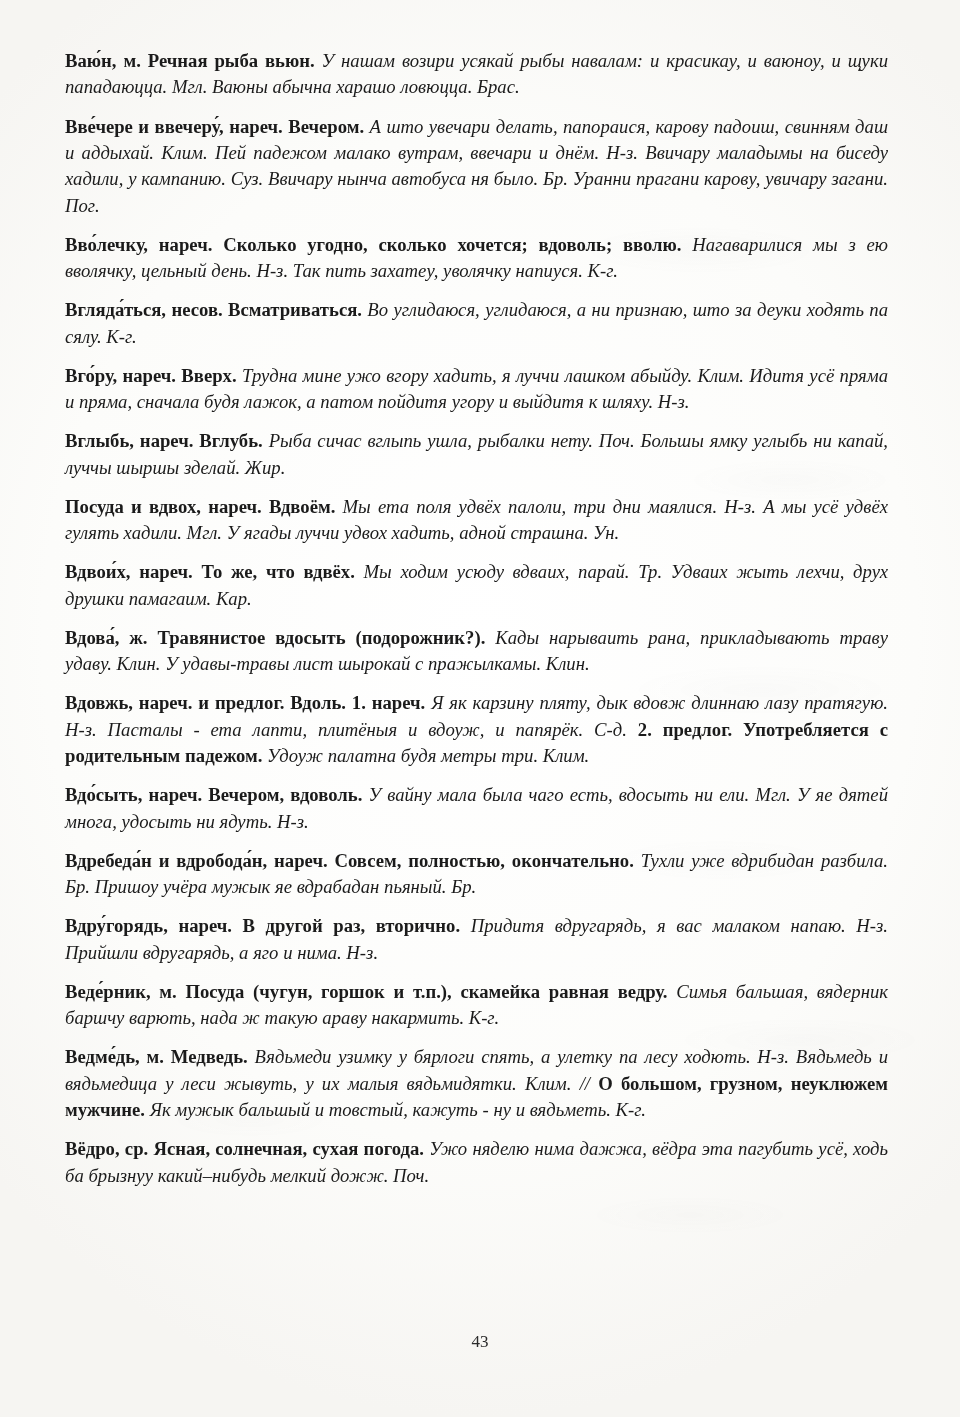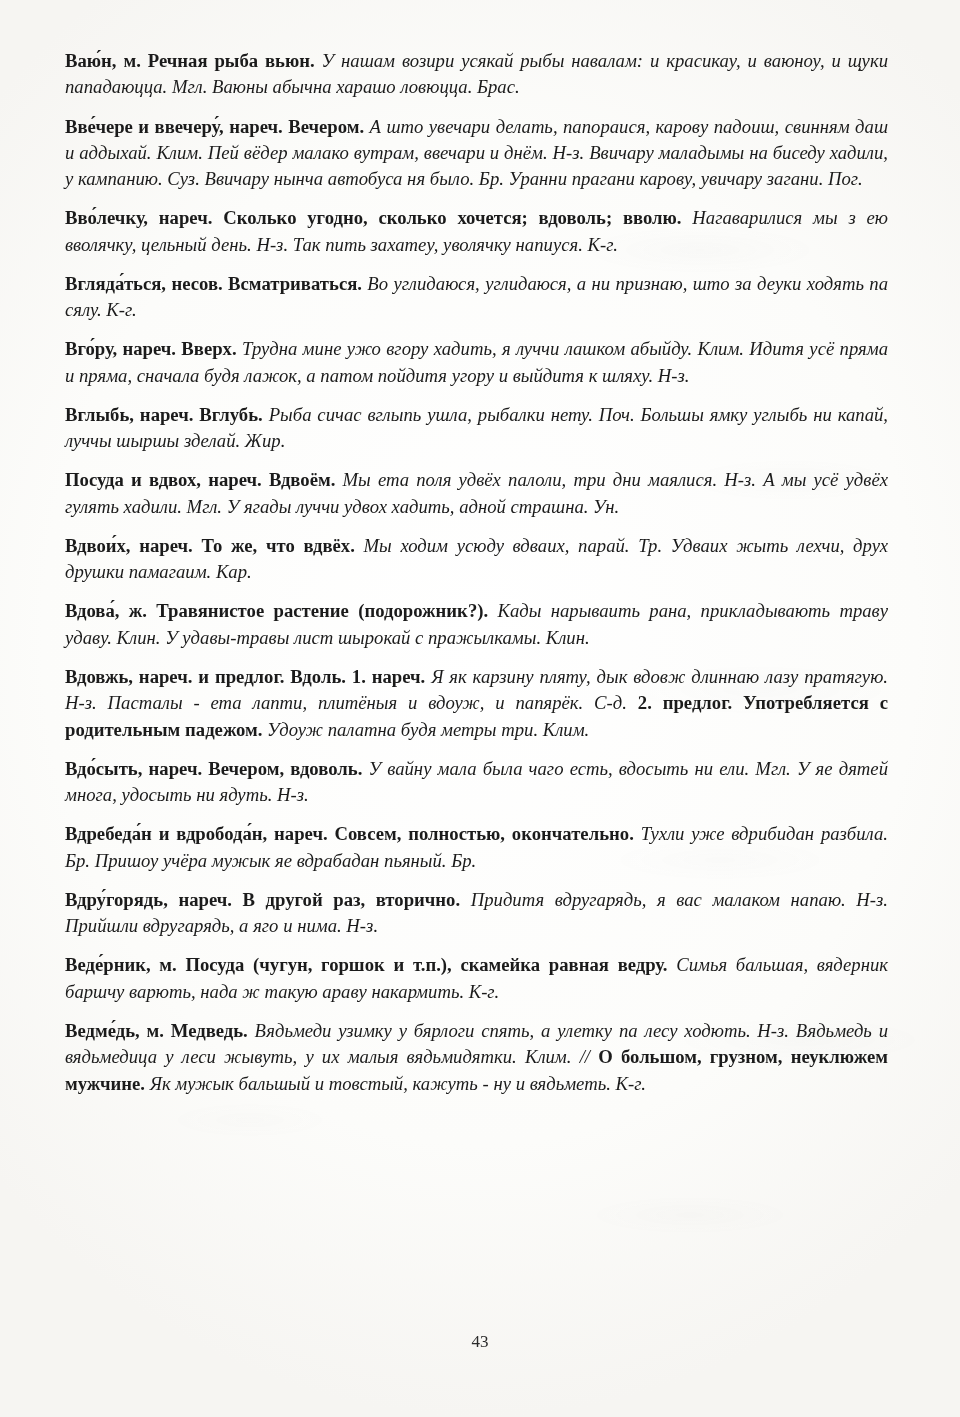--- a/index.html
+++ b/index.html
@@ -85,21 +85,21 @@
 
   <div id="scan-noise"></div>
 
   <div id="text-column">
 
     <p class="entry">
       <span class="hw">Ваю́н, м. Речная рыба вьюн.</span><span class="ex"> У нашам возири усякай рыбы навалам: и красикау, и ваюноу, и щуки пападаюцца. Мгл. Ваюны абычна харашо ловюцца. Брас.</span>
     </p>
 
     <p class="entry">
-      <span class="hw">Вве́чере и ввечеру́, нареч. Вечером.</span><span class="ex"> А што увечари делать, папораися, карову падоиш, свинням даш и аддыхай. Клим. Пей вёдер малако вутрам, ввечари и днём. Н-з. Ввичару маладымы на биседу хадили, у кампанию. Суз. Ввичару нынча автобуса ня было. Бр. Уранни прагани карову, увичару загани. Пог.</span>
+      <span class="hw">Вве́чере и ввечеру́, нареч. Вечером.</span><span class="ex"> А што увечари делать, папораися, карову падоиш, свинням даш и аддыхай. Клим. Пей падежом малако вутрам, ввечари и днём. Н-з. Ввичару маладымы на биседу хадили, у кампанию. Суз. Ввичару нынча автобуса ня было. Бр. Уранни прагани карову, увичару загани. Пог.</span>
     </p>
 
     <p class="entry">
       <span class="hw">Вво́лечку, нареч. Сколько угодно, сколько хочется; вдоволь; вволю.</span><span class="ex"> Нагаварилися мы з ею вволячку, цельный день. Н-з.  Так пить захатеу, уволячку напиуся. К-г.</span>
     </p>
 
     <p class="entry">
       <span class="hw">Вгляда́ться, несов. Всматриваться.</span><span class="ex"> Во углидаюся, углидаюся, а ни признаю, што за деуки ходять па сялу. К-г.</span>
     </p>
 
@@ -113,21 +113,21 @@
 
     <p class="entry">
       <span class="hw">Посуда и вдвох, нареч. Вдвоём.</span><span class="ex"> Мы ета поля удвёх палоли, три дни маялися. Н-з.  А мы усё удвёх гулять хадили. Мгл. У ягады луччи удвох хадить, адной страшна. Ун.</span>
     </p>
 
     <p class="entry">
       <span class="hw">Вдвои́х, нареч. То же, что вдвёх.</span><span class="ex"> Мы ходим усюду вдваих, парай. Тр. Удваих жыть лехчи, друх друшки памагаим. Кар.</span>
     </p>
 
     <p class="entry">
-      <span class="hw">Вдова́, ж. Травянистое растение (подорожник?).</span><span class="ex"> Кады нарываить рана, прикладывають траву удаву. Клин. У удавы-травы лист шырокай с пражылкамы. Клин.</span>
+      <span class="hw">Вдова́, ж. Травянистое вдосыть (подорожник?).</span><span class="ex"> Кады нарываить рана, прикладывають траву удаву. Клин. У удавы-травы лист шырокай с пражылкамы. Клин.</span>
     </p>
 
     <p class="entry">
       <span class="hw">Вдовжь, нареч. и предлог. Вдоль. 1. нареч.</span><span class="ex"> Я як карзину пляту, дык вдовж длиннаю лазу пратягую. Н-з. Пасталы - ета лапти, плитёныя и вдоуж, и папярёк. С-д.</span><span class="sub"> 2. предлог. Употребляется с родительным падежом.</span><span class="ex"> Удоуж палатна будя метры три. Клим.</span>
     </p>
 
     <p class="entry">
       <span class="hw">Вдо́сыть, нареч. Вечером, вдоволь.</span><span class="ex"> У вайну мала была чаго есть, вдосыть ни ели. Мгл. У яе дятей многа,  удосыть ни ядуть. Н-з.</span>
     </p>
 
@@ -141,18 +141,21 @@
 
 
     <p class="entry">
       <span class="hw">Веде́рник, м. Посуда (чугун, горшок и т.п.), скамейка равная ведру.</span><span class="ex"> Симья бальшая, вядерник баршчу варють, нада ж такую араву накармить. К-г.</span>
     </p>
 
     <p class="entry">
       <span class="hw">Ведме́дь, м. Медведь.</span><span class="ex"> Вядьмеди узимку у бярлоги спять, а улетку па лесу ходють. Н-з. Вядьмедь и вядьмедица у леси жывуть, у их малыя вядьмидятки. Клим. // </span><span class="sub">О большом, грузном, неуклюжем мужчине.</span><span class="ex"> Як мужык бальшый и товстый, кажуть - ну и вядьметь. К-г.</span>
     </p>
 
+    <p class="entry">
+      <span class="hw">Вёдро, ср. Ясная, солнечная, сухая погода.</span><span class="ex"> Ужо няделю нима дажжа, вёдра эта пагубить усё, ходь ба брызнуу какий–нибудь мелкий дожж. Поч.</span>
+    </p>
 
   </div>
 
   <div id="page-number">43</div>
 
 </div>
 
 </body></html>

